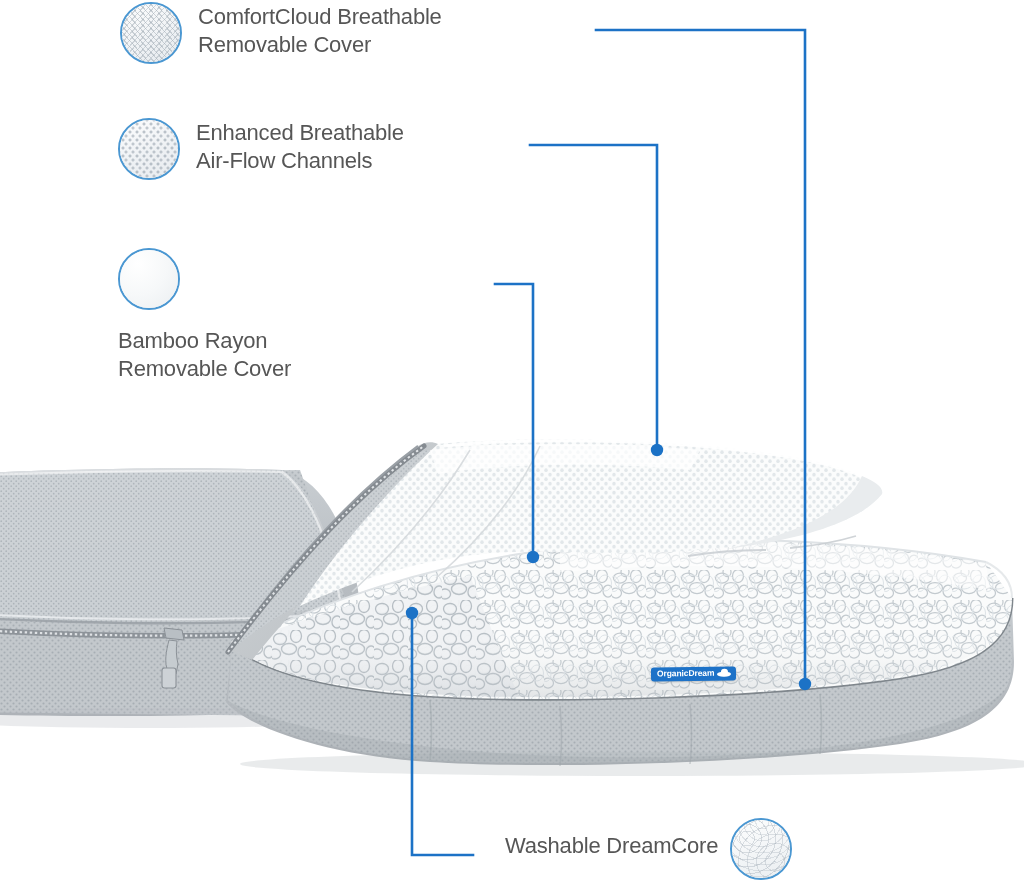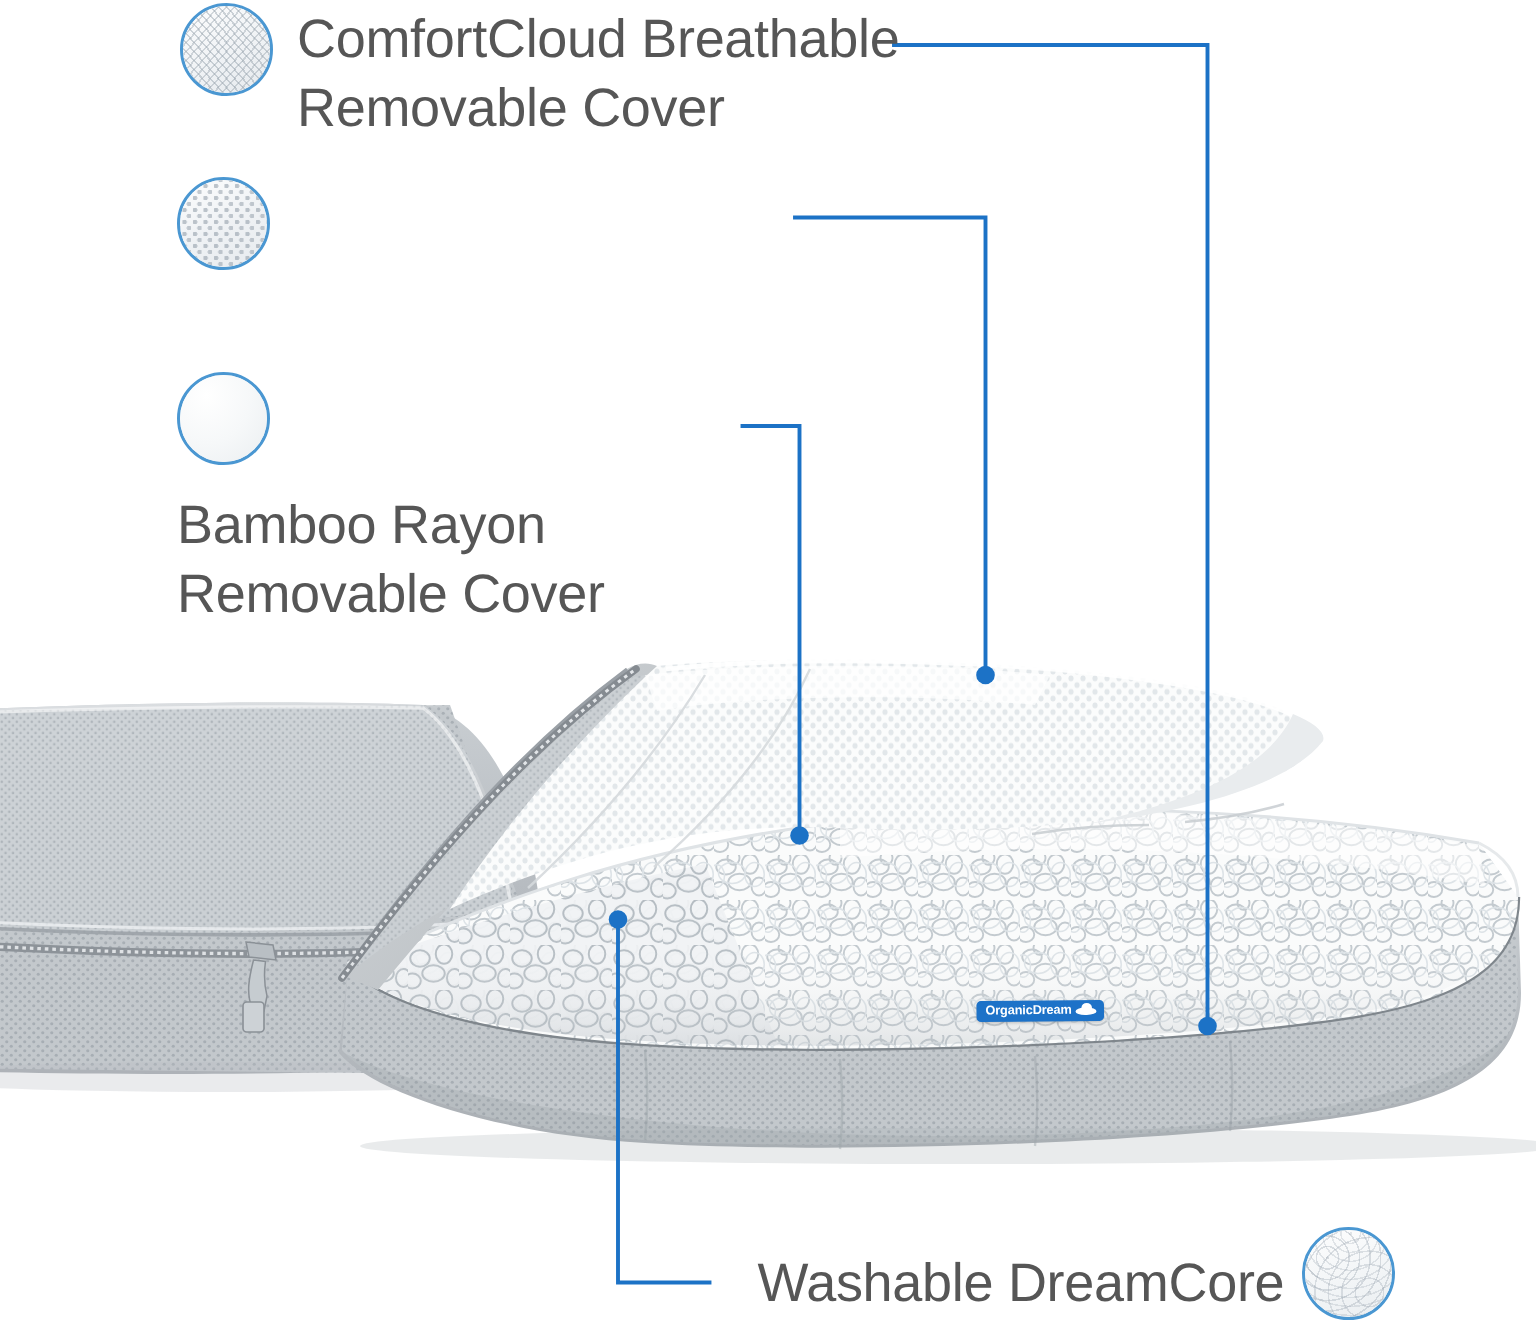--- a/index.html
+++ b/index.html
@@ -79,21 +79,21 @@
   
   .sw-fiber i {
     background:
       repeating-radial-gradient(circle at 30% 35%, rgba(165,175,185,.40) 0 1px, rgba(0,0,0,0) 1px 7px),
       repeating-radial-gradient(circle at 70% 68%, rgba(165,175,185,.36) 0 1px, rgba(0,0,0,0) 1px 9px),
       repeating-radial-gradient(circle at 52% 12%, rgba(165,175,185,.30) 0 1px, rgba(0,0,0,0) 1px 6px),
       linear-gradient(160deg, #ffffff 0%, #f1f4f6 60%, #e8ecef 100%);
   }
 
   .callout-text {
-    font-size: 36px;
+    font-size: 22px;
     line-height: 1.28;
     color: #565656;
     letter-spacing: -.2px;
     white-space: pre-line;
     padding-top: 1px;
   }
   .callout-text.single { padding-top: 14px; }
 
   
   #product {
@@ -382,20 +382,22 @@
         <i></i>
       </span>
     <span class="callout-text">ComfortCloud Breathable
 Removable Cover</span>
   </div>
 
   <div class="callout" style="left:118px; top:118px;">
     <span class="swatch sw-airmesh">
         <i></i>
       </span>
+    <span class="callout-text">Enhanced Breathable
+Air-Flow Channels</span>
   </div>
 
   <div class="callout" style="left:118px; top:248px;flex-direction:column;">
     <span class="swatch sw-plain">
         <i></i>
       </span>
     <span class="callout-text">Bamboo Rayon
 Removable Cover</span>
   </div>
 

